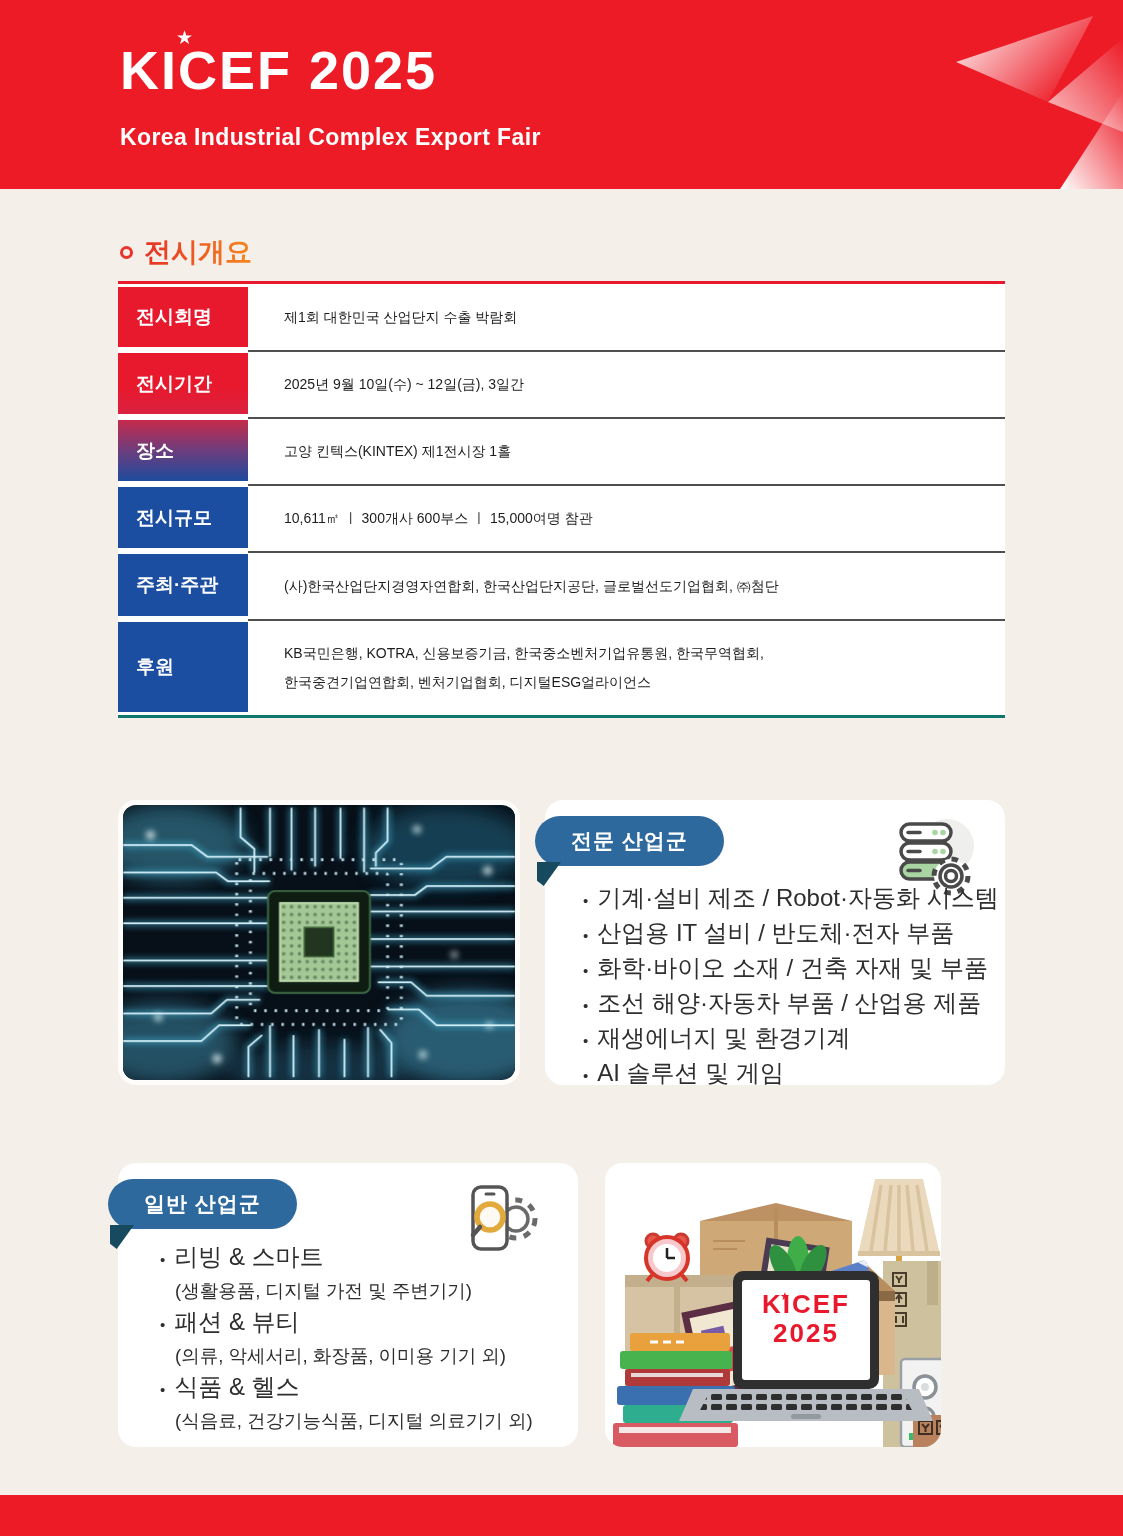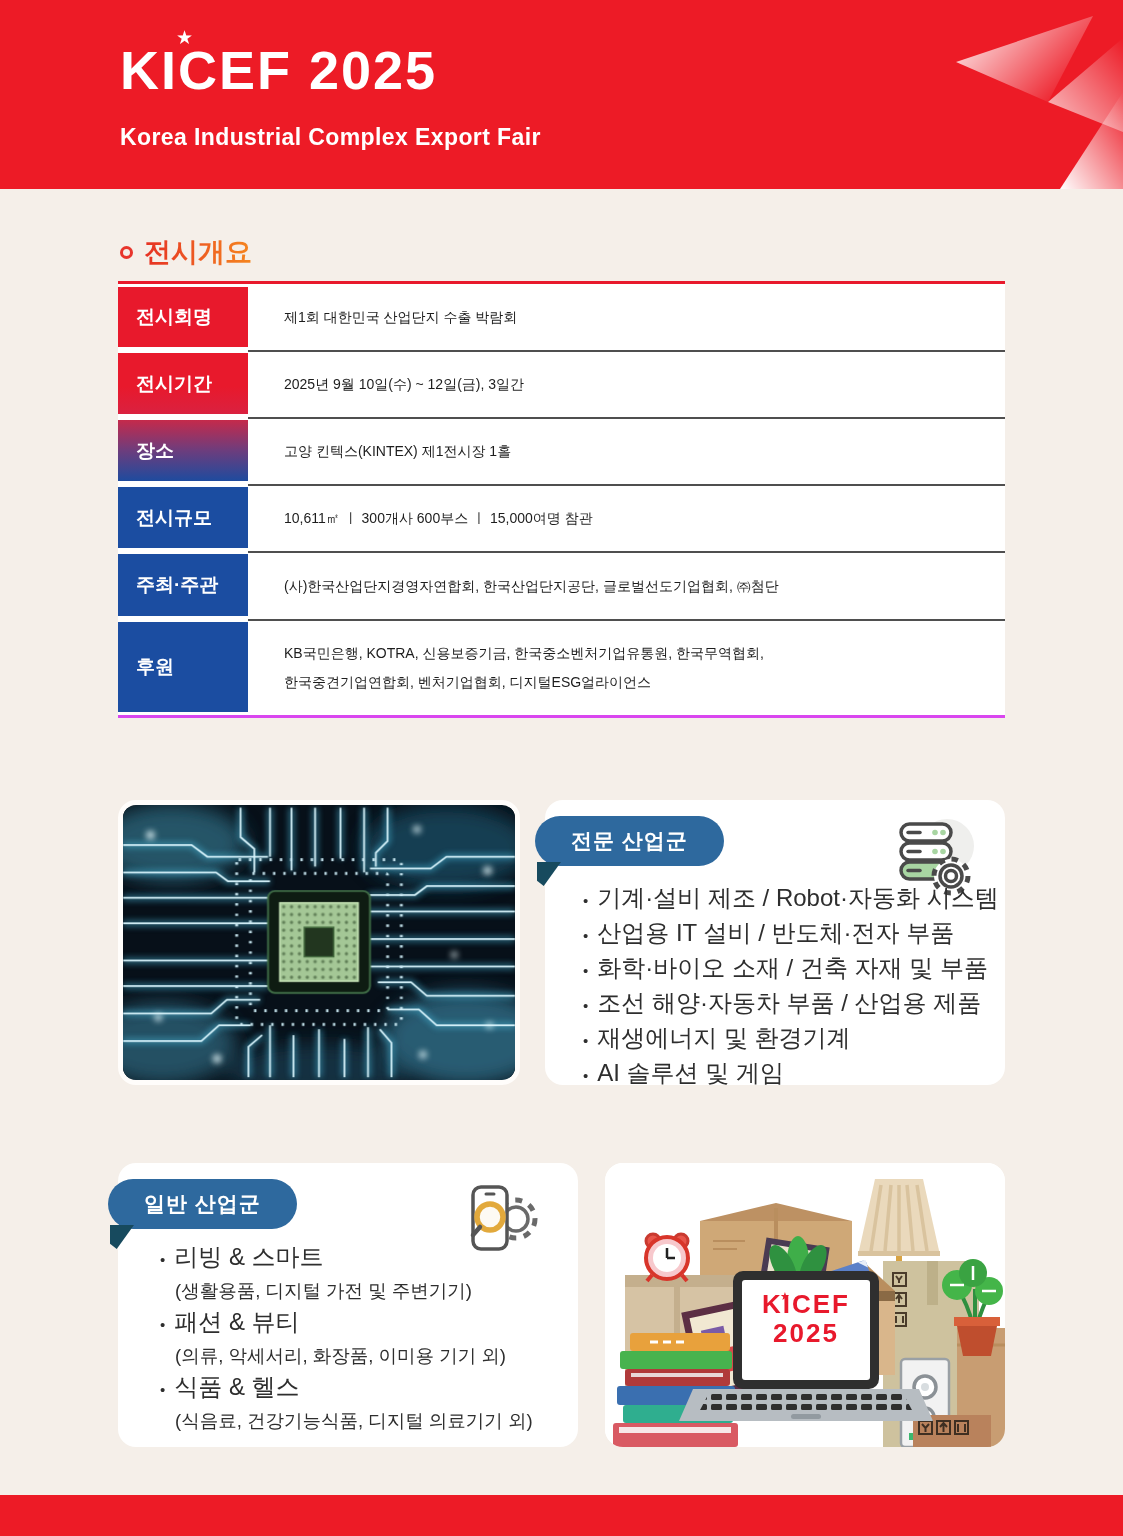--- a/index.html
+++ b/index.html
@@ -17,41 +17,41 @@
 
   
   .section-heading { position:absolute; left:120px; top:234px; display:flex; align-items:center; }
   .dot-ring { width:13px; height:13px; border:3.5px solid #e8352c; border-radius:50%; margin-right:11px; }
   .heading-text { font-size:27px; font-weight:800;
     background:linear-gradient(90deg,#e63124,#f5861f);
     -webkit-background-clip:text; background-clip:text; color:transparent; }
 
   
   .overview-table { position:absolute; left:118px; top:281px; width:887px;
-    border-top:3px solid #e8192c; border-bottom:3px solid #d946ef; background:#fff; }
+    border-top:3px solid #e8192c; border-bottom:3px solid #0f766e; background:#fff; }
   .ov-row { position:relative; display:flex; }
   .ov-row .cell-label { position:absolute; left:0; top:3px; bottom:3px; width:130px;
     color:#fff; font-size:19px; font-weight:700; display:flex; align-items:center; padding-left:18px; }
   .ov-row .cell-value { margin-left:130px; flex:1; display:flex; align-items:center;
     padding:0 20px 0 36px; font-size:14px; color:#1d1d1d; white-space:pre-line; line-height:29px; }
   .ov-row + .ov-row .cell-value { border-top:2px solid #4f4f4f; }
   .r1 { height:66px; } .r2 { height:67px; } .r3 { height:67px; }
   .r4 { height:67px; } .r5 { height:68px; } .r6 { height:96px; }
   .r1 .cell-label { background:#e8192c; }
   .r2 .cell-label { background:linear-gradient(180deg,#e8192c 55%,#da2140); }
   .r3 .cell-label { background:linear-gradient(180deg,#c52a4b,#6d3d7d,#1e4b9e); }
   .r4 .cell-label, .r5 .cell-label, .r6 .cell-label { background:#1b4da1; }
 
   
   .card { position:absolute; background:#fff; border-radius:18px; }
   .circuit-card { left:118px; top:800px; width:402px; height:285px; border:5px solid #fffdfb;
     overflow:hidden; background:#071019; }
   .pro-card  { left:545px; top:800px;  width:460px; height:285px; }
   .gen-card  { left:118px; top:1163px; width:460px; height:284px; }
-  .ill-card  { left:605px; top:1163px; width:400px; height:284px; overflow:hidden; }
+  .ill-card  { left:605px; top:1163px; width:336px; height:284px; overflow:hidden; }
 
   .ribbon { position:absolute; left:-10px; top:16px; height:50px; line-height:50px;
     padding:0 36px; background:#2e699e; border-radius:27px; color:#fff;
     font-size:21px; font-weight:700; letter-spacing:1px; z-index:2; }
   .ribbon::after { content:""; position:absolute; left:2px; top:calc(100% - 4px);
     width:24px; height:24px; background:#174a5e; clip-path:polygon(0 0,100% 0,28% 100%,0 78%); z-index:-1; }
 
   .card-icon { position:absolute; }
   .pro-card .card-icon { right:26px; top:12px; }
   .gen-card .card-icon { right:34px; top:16px; }

